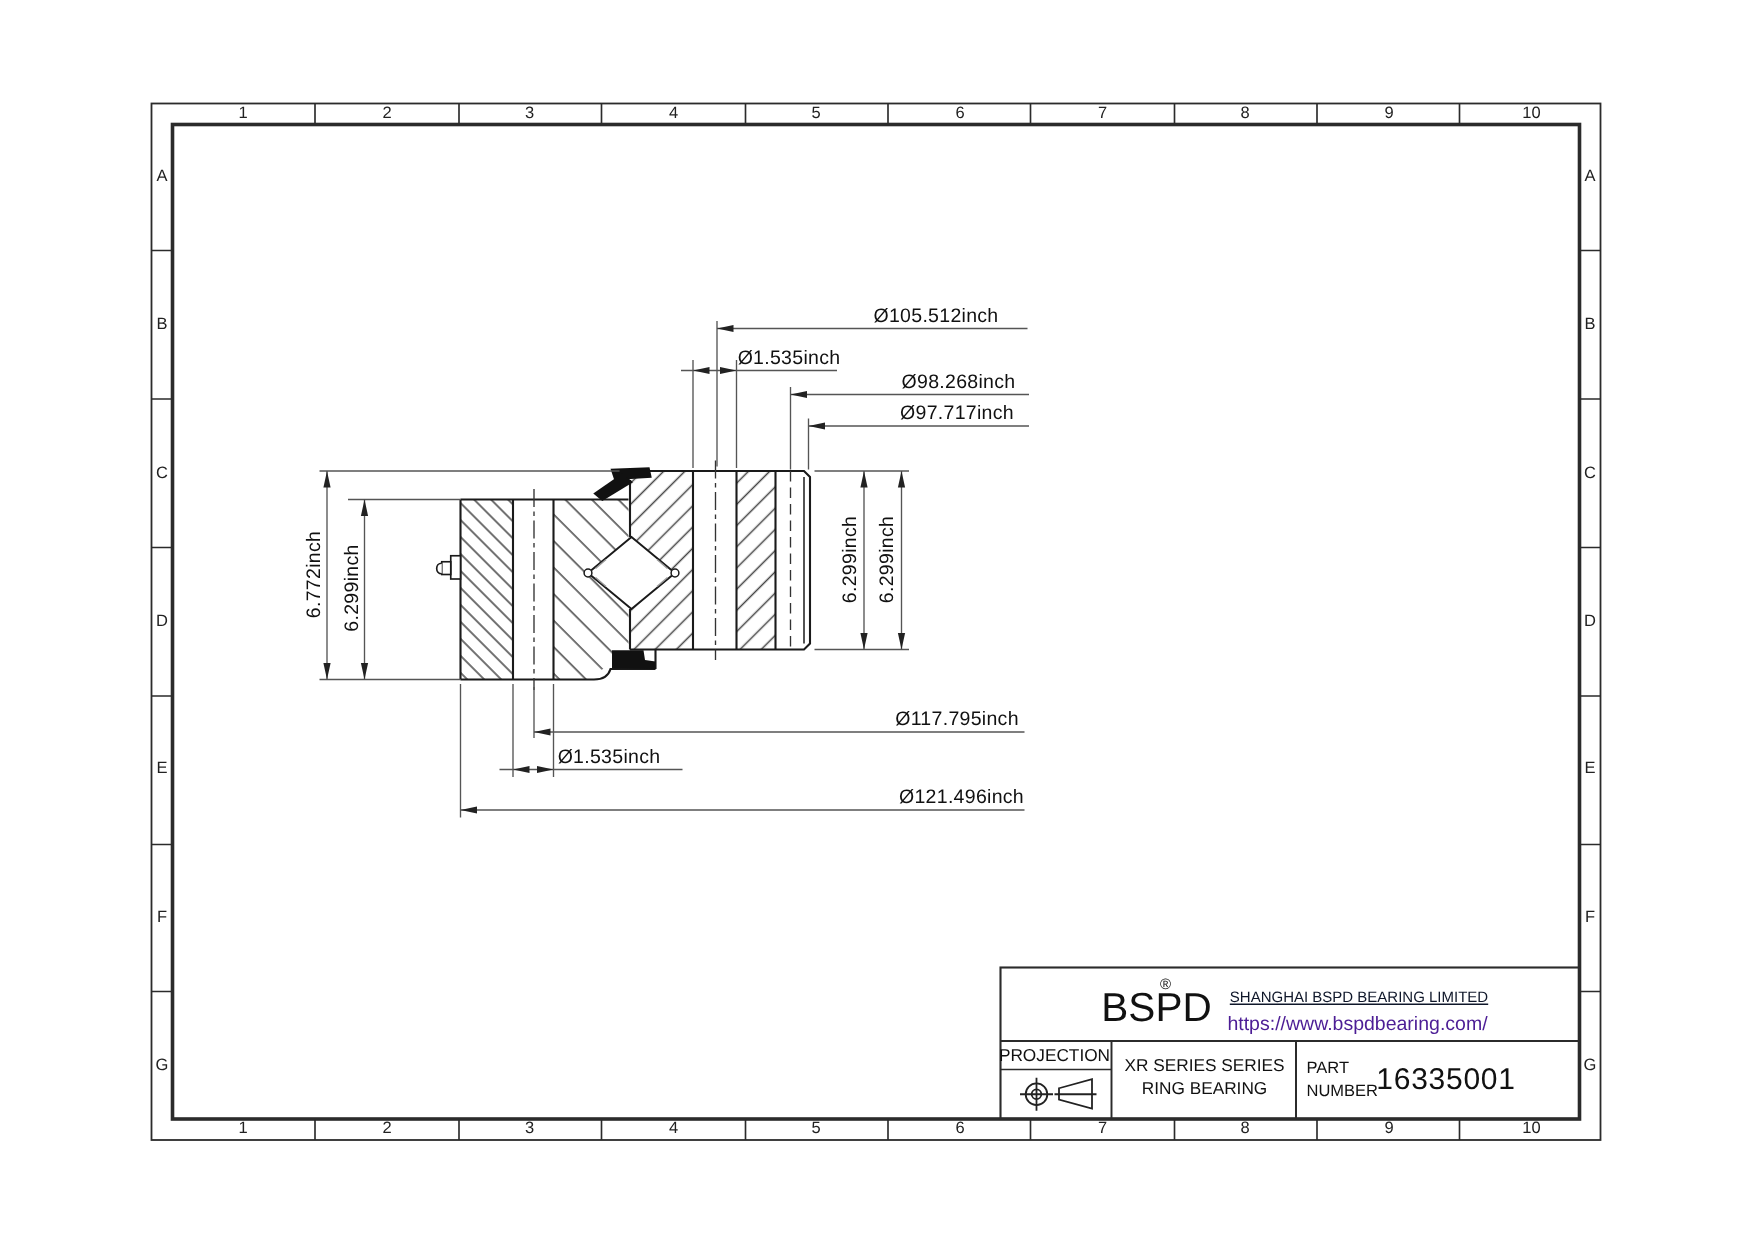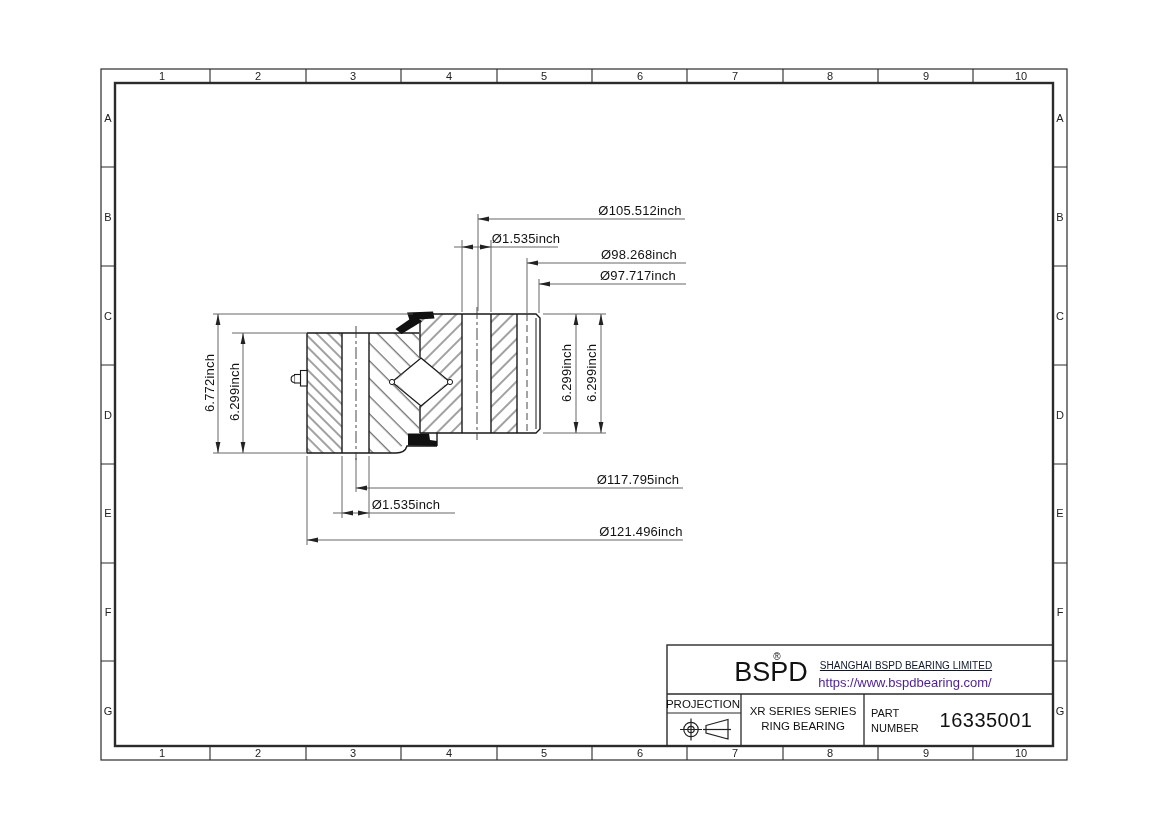--- a/index.html
+++ b/index.html
@@ -188,36 +188,36 @@
   <span class="lbl grid-lbl" style="left:108px;top:711px">G</span>
 
   <span class="lbl grid-lbl" style="left:1060px;top:118px">A</span>
   <span class="lbl grid-lbl" style="left:1060px;top:217px">B</span>
   <span class="lbl grid-lbl" style="left:1060px;top:316px">C</span>
   <span class="lbl grid-lbl" style="left:1060px;top:415px">D</span>
   <span class="lbl grid-lbl" style="left:1060px;top:513px">E</span>
   <span class="lbl grid-lbl" style="left:1060px;top:612px">F</span>
   <span class="lbl grid-lbl" style="left:1060px;top:711px">G</span>
 
-  <span class="lbl dim" style="left:640px;top:210px">Ø105.512inch</span>
+  <span class="lbl dim" style="left:624px;top:210px">Ø105.512inch</span>
   <span class="lbl dim" style="left:526px;top:238px">Ø1.535inch</span>
   <span class="lbl dim" style="left:639px;top:254px">Ø98.268inch</span>
   <span class="lbl dim" style="left:638px;top:275px">Ø97.717inch</span>
   <span class="lbl dim rot" style="left:566px;top:373px">6.299inch</span>
   <span class="lbl dim rot" style="left:591px;top:373px">6.299inch</span>
   <span class="lbl dim rot" style="left:209px;top:383px">6.772inch</span>
   <span class="lbl dim rot" style="left:234px;top:392px">6.299inch</span>
   <span class="lbl dim" style="left:638px;top:479px">Ø117.795inch</span>
   <span class="lbl dim" style="left:406px;top:504px">Ø1.535inch</span>
   <span class="lbl dim" style="left:641px;top:531px">Ø121.496inch</span>
 
   <span class="lbl tb-brand" style="left:744px;top:672px">BSPD</span>
   <span class="lbl tb-reg" style="left:777px;top:657px">®</span>
   <span class="lbl tb-company" style="left:906px;top:666px">SHANGHAI BSPD BEARING LIMITED</span>
   <span class="lbl tb-url" style="left:905px;top:682px">https://www.bspdbearing.com/</span>
   <span class="lbl tb-small" style="left:703px;top:705px">PROJECTION</span>
   <span class="lbl tb-small" style="left:803px;top:712px">XR SERIES SERIES</span>
   <span class="lbl tb-small" style="left:803px;top:727px">RING BEARING</span>
   <span class="lbl tb-part" style="left:871px;top:713px">PART</span>
   <span class="lbl tb-part" style="left:871px;top:728px">NUMBER</span>
-  <span class="lbl tb-partnum" style="left:986px;top:720px">16335001</span>
+  <span class="lbl tb-partnum" style="left:964px;top:720px">16335001</span>
 
 </div>
 
 </body></html>

